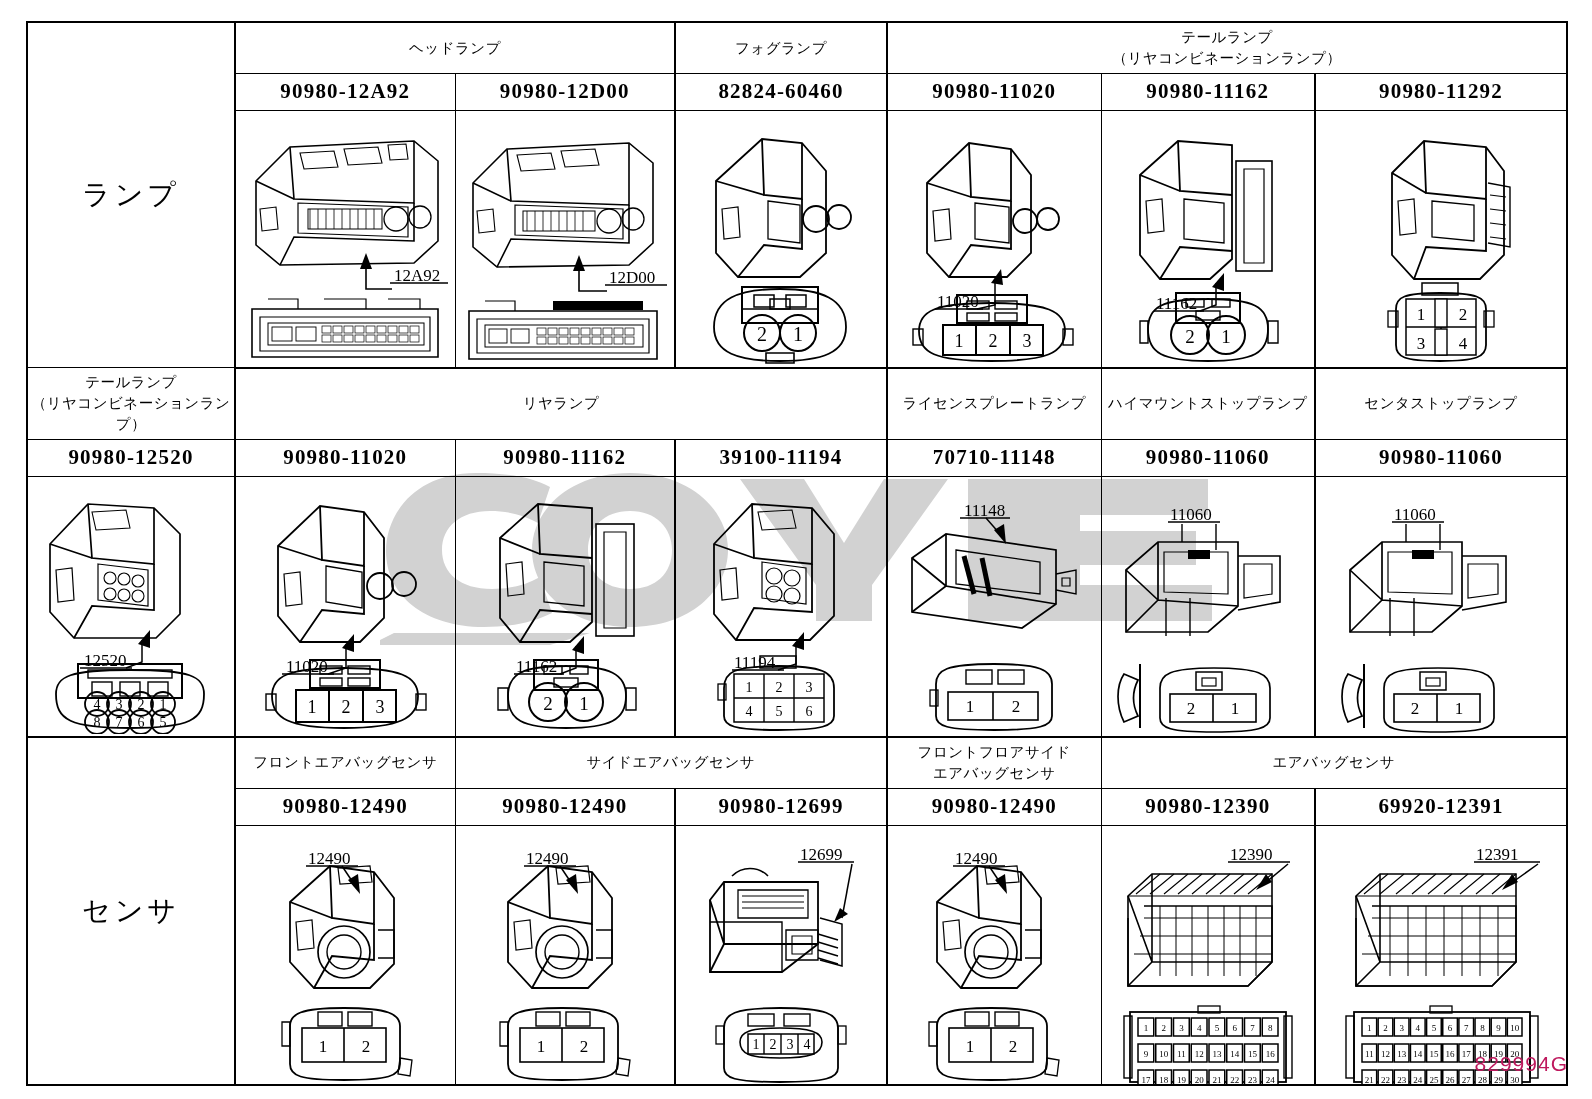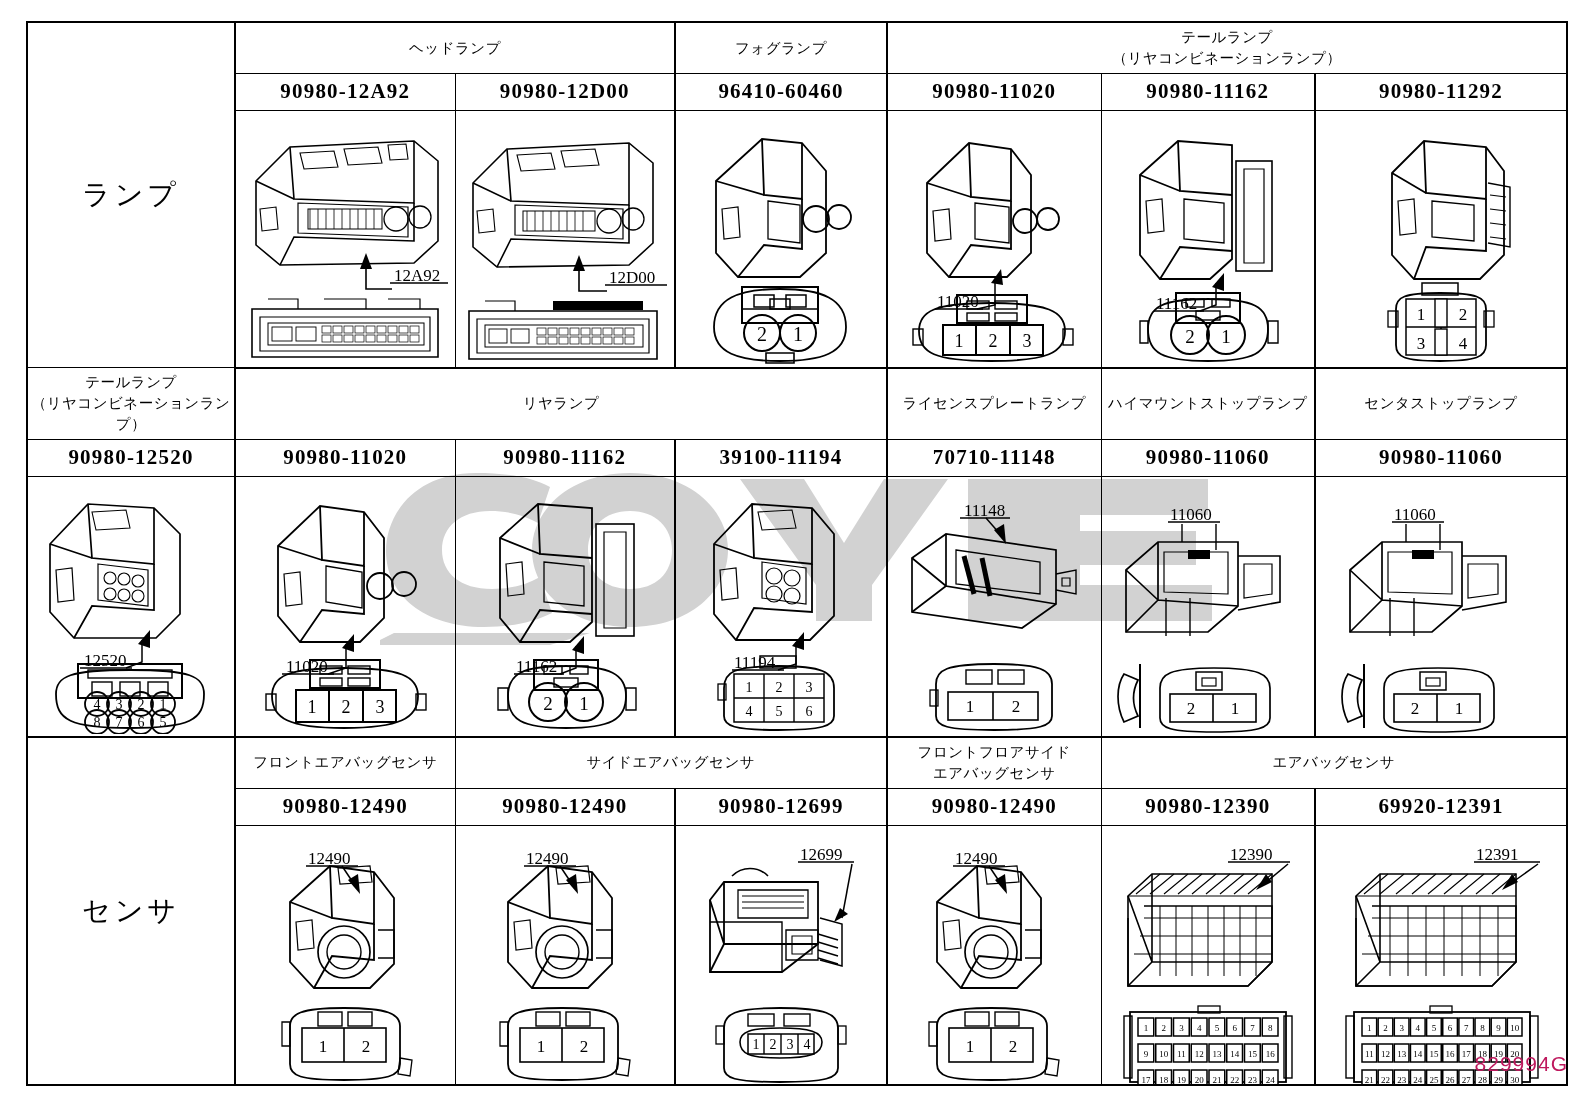--- a/index.html
+++ b/index.html
@@ -133,21 +133,21 @@
     </tr>
 
     <tr>
       <td class="dot-b dot-r">
         <div class="partno">90980-12A92</div>
           </td>
       <td class="dot-b">
         <div class="partno">90980-12D00</div>
           </td>
       <td class="dot-b solid-l solid-r">
-        <div class="partno">96410-60460</div>
+        <div class="partno">82824-60460</div>
           </td>
       <td class="dot-b dot-r">
         <div class="partno">90980-11020</div>
           </td>
       <td class="dot-b solid-r">
         <div class="partno">90980-11162</div>
           </td>
       <td class="dot-b frame-right">
         <div class="partno">90980-11292</div>
           </td>

